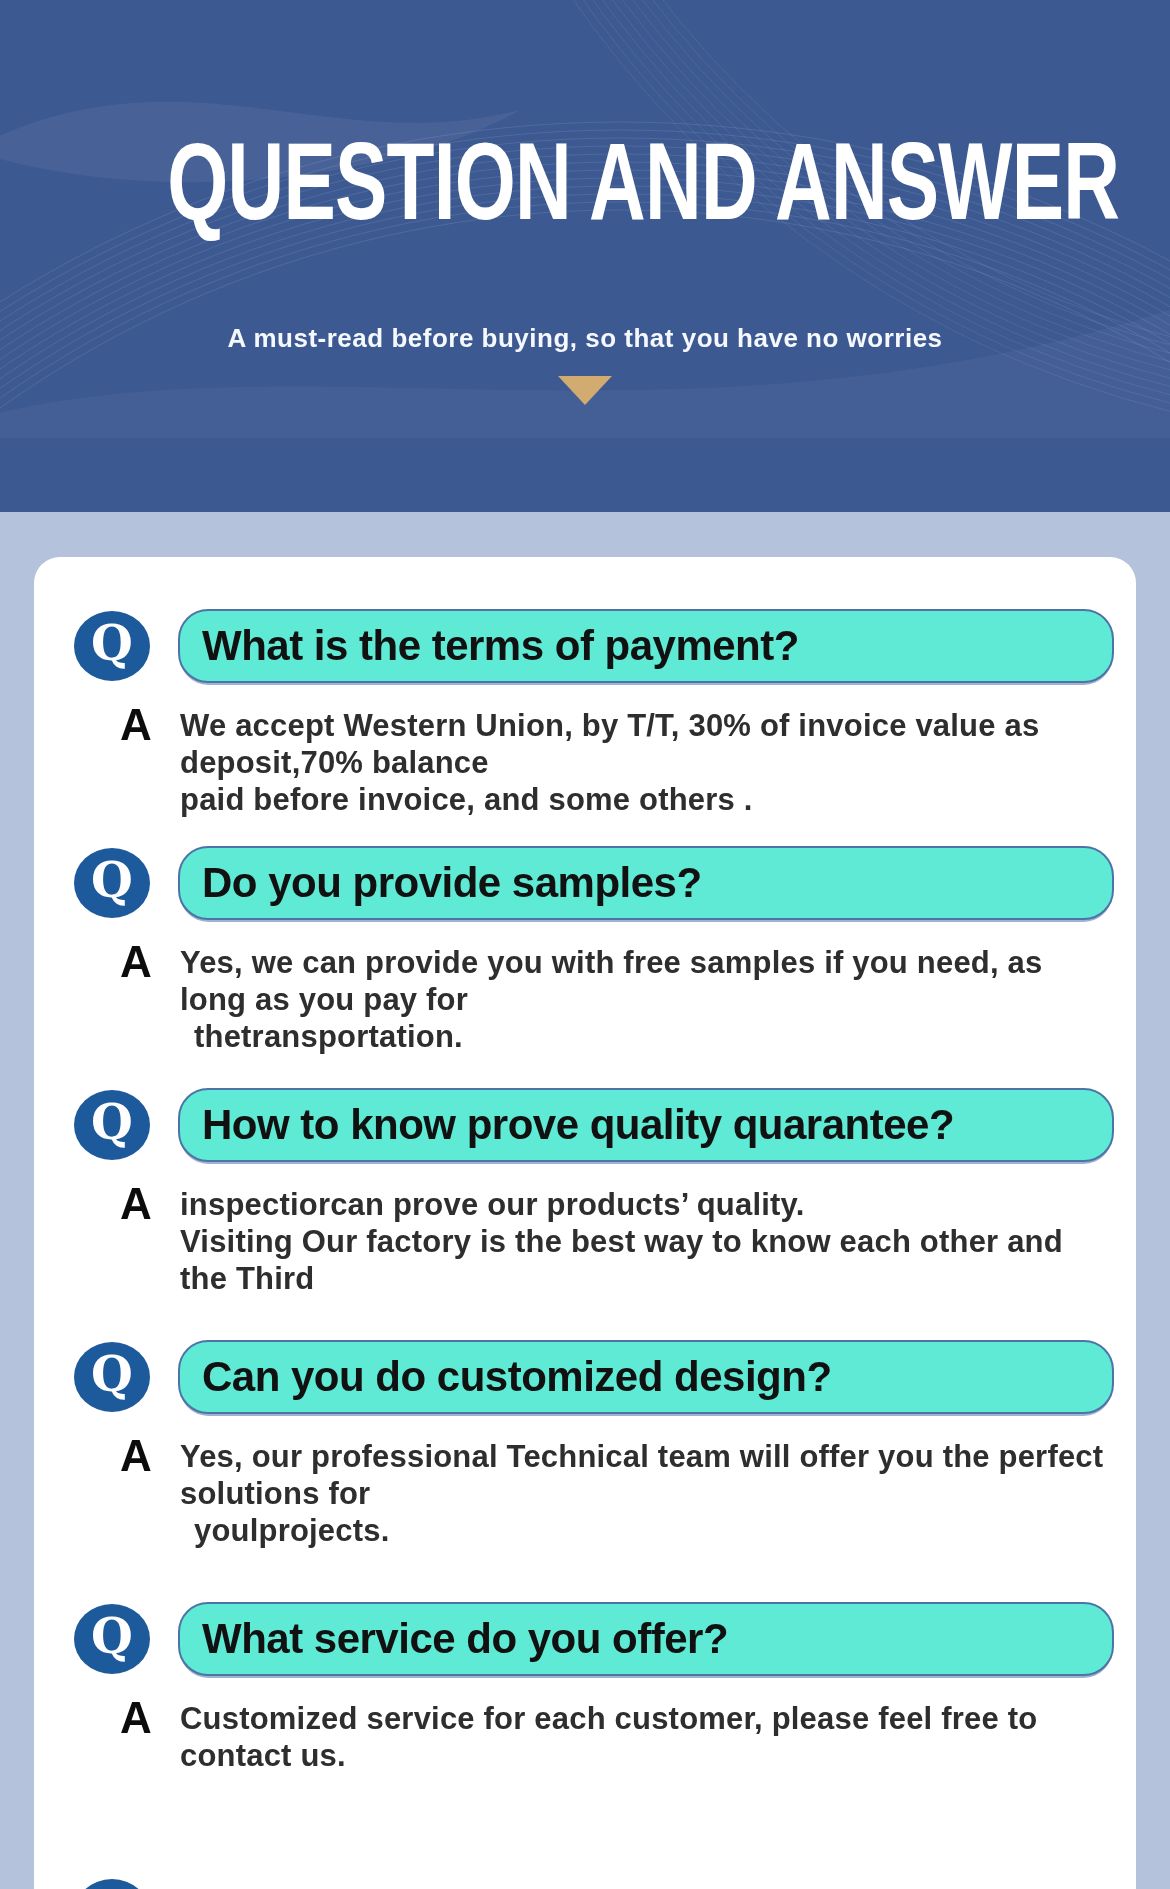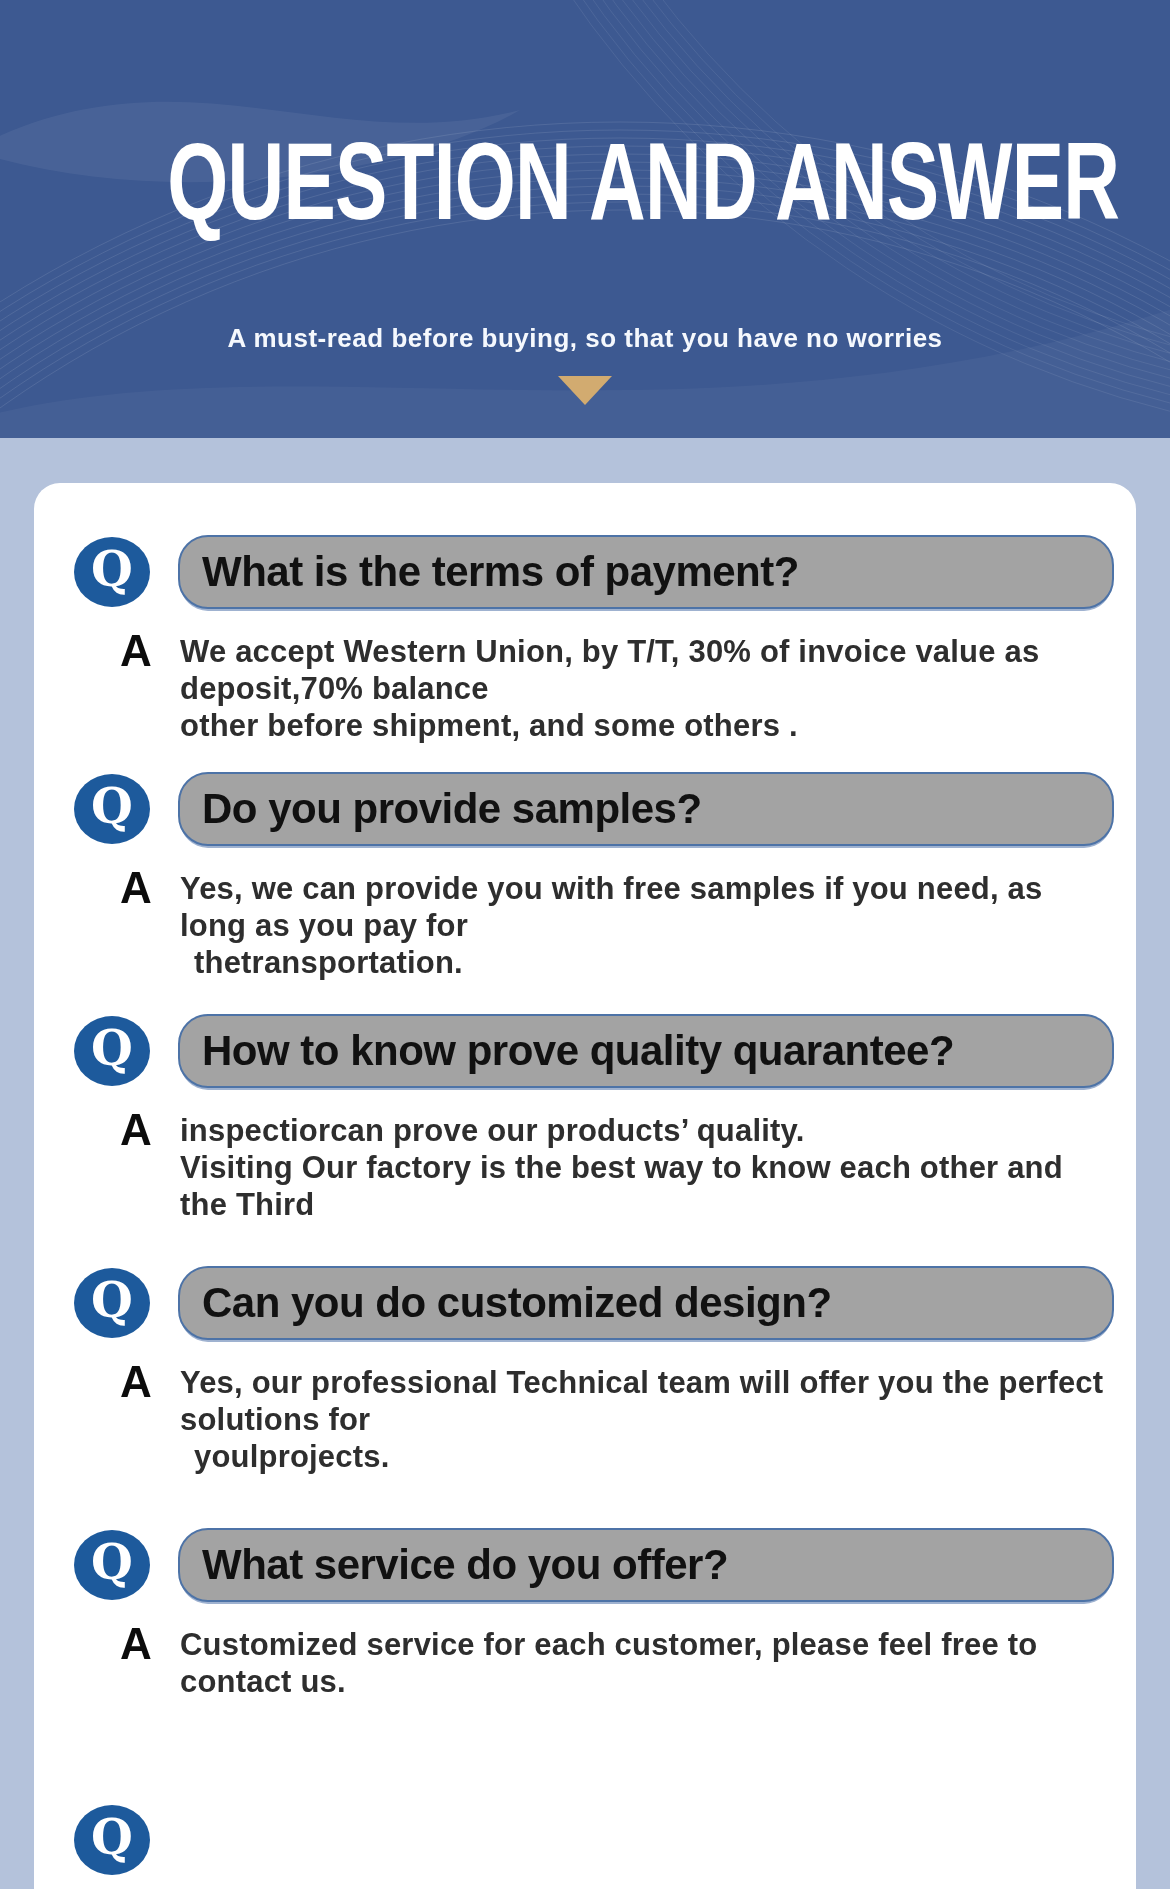--- a/index.html
+++ b/index.html
@@ -5,21 +5,21 @@
   html,body{margin:0;padding:0;}
   body{
     width:1170px;height:1889px;
     background:#b4c2db;
     font-family:"Liberation Sans", sans-serif;
     -webkit-font-smoothing:antialiased;
   }
   
   .hero{
     position:relative;
-    height:438px;
+    height:512px;
     background:#3d5991;
     overflow:hidden;
   }
   .hero .waves{position:absolute;left:0;top:0;width:1170px;height:438px;}
   .hero-title{
     position:relative;
     margin:0;
     padding-top:128px;
     text-align:center;
     color:#ffffff;
@@ -79,21 +79,21 @@
     font-weight:bold;
     font-size:48px;
     line-height:48px;
     padding-bottom:6px;
   }
   .q-box{
     flex:1;
     margin-left:28px;
     margin-right:22px;
     height:74px;
-    background:#a3a3a3;
+    background:#5eead4;
     border:2px solid #4d73a7;
     border-radius:30px;
     box-shadow:0 4px 0 -2px #9fb2d0;
     box-sizing:border-box;
     display:flex;align-items:center;
     overflow:hidden;
   }
   .q-text{
     padding-left:22px;
     font-size:42px;
@@ -182,21 +182,21 @@
               <span>Q</span>
             </div>
           <div class="q-box">
               <span class="q-text">What is the terms of payment?</span>
             </div>
         </div>
         <div class="a-row">
           <div class="a-label">A</div>
           <div class="a-text">
             <span class="a-line">We accept Western Union, by T/T, 30% of invoice value as deposit,70% balance</span>
-            <span class="a-line">other before shipment, and some others .</span>
+            <span class="a-line">paid before invoice, and some others .</span>
           </div>
         </div>
       </div>
 
       <div class="qa-item mb33">
         <div class="q-row">
           <div class="q-icon">
               <span>Q</span>
             </div>
           <div class="q-box">

